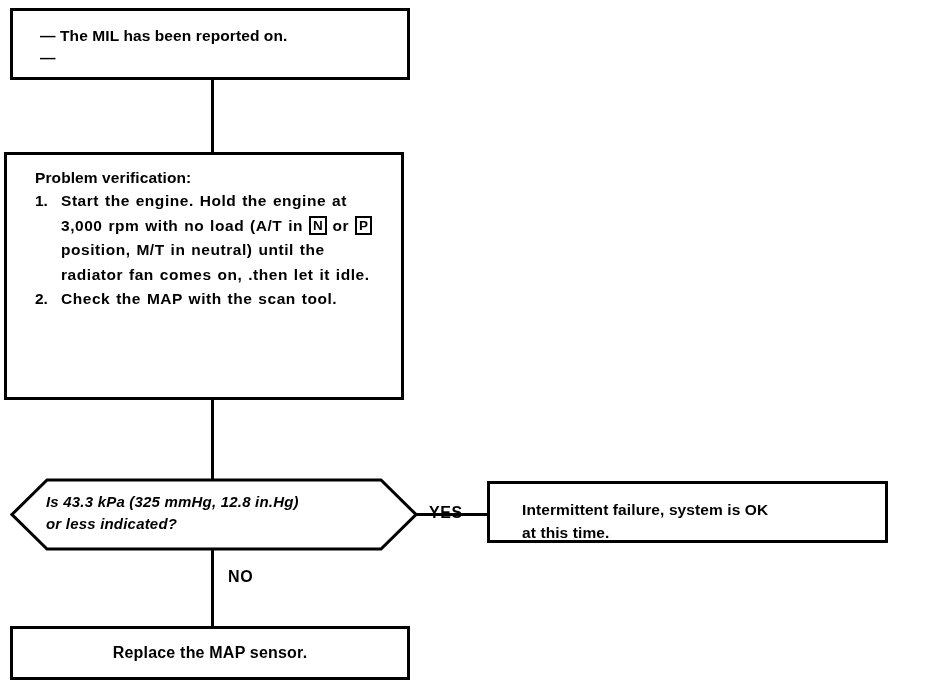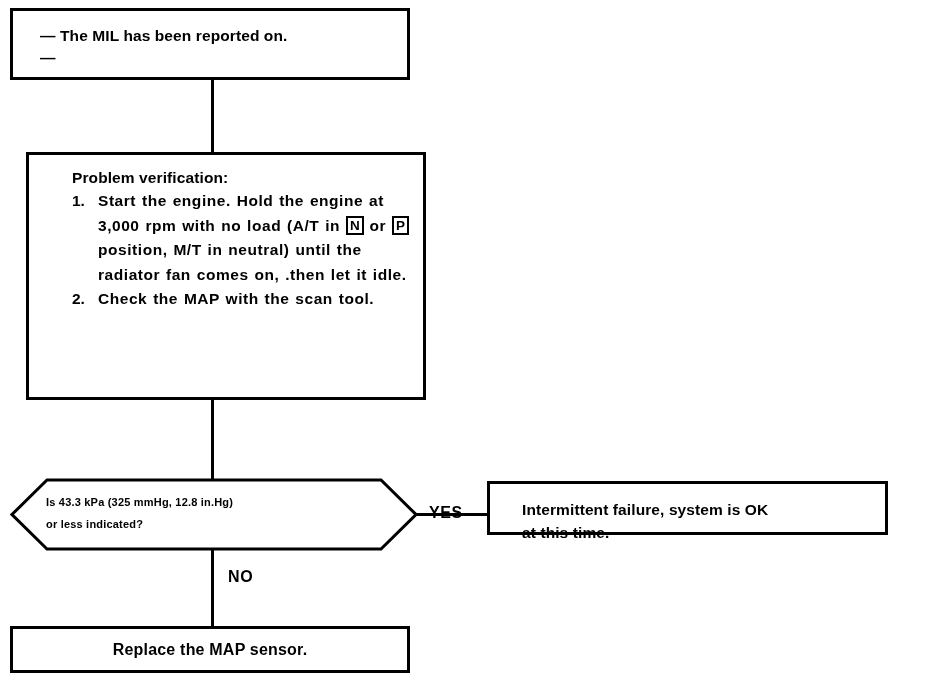--- a/index.html
+++ b/index.html
@@ -66,25 +66,25 @@
   }
   .dash-marker {
     display: inline-block;
     width: 20px;
     flex: 0 0 20px;
     font-weight: bold;
   }
 
   
   #verification-box {
-    left: 26px;
+    left: 4px;
     top: 152px;
     width: 400px;
     height: 248px;
-    padding: 12px 10px 0 43px;
+    padding: 12px 10px 0 28px;
   }
   .verify-heading {
     font-size: 15.5px;
     font-weight: bold;
     letter-spacing: 0.1px;
     line-height: 21px;
     margin-bottom: 1px;
   }
   .step-row {
     display: flex;
@@ -124,57 +124,58 @@
   #decision-hex svg {
     position: absolute;
     left: 0;
     top: 0;
   }
   .hex-text {
     position: absolute;
     left: 36px;
     top: 13px;
     width: 350px;
-    font-size: 11px;
+    font-size: 15px;
     font-weight: bold;
     line-height: 22px;
     letter-spacing: 0.2px;
+    font-style: italic;
   }
 
   
   .branch-label {
     position: absolute;
     font-size: 16px;
     font-weight: bold;
     letter-spacing: 0.6px;
   }
   #yes-label { left: 429px; top: 504px; }
   #no-label  { left: 228px; top: 568px; }
 
   
   #intermittent-box {
     left: 487px;
     top: 481px;
     width: 401px;
-    height: 54px;
+    height: 62px;
     padding: 14px 16px 0 32px;
   }
   .result-text {
     font-size: 15.5px;
     font-weight: bold;
     line-height: 23px;
     letter-spacing: 0.1px;
   }
 
   
   #replace-box {
     left: 10px;
     top: 626px;
     width: 400px;
-    height: 47px;
+    height: 54px;
     display: flex;
     align-items: center;
     justify-content: center;
   }
   .action-text {
     font-size: 16px;
     font-weight: bold;
     letter-spacing: 0.2px;
   }
 </style>

